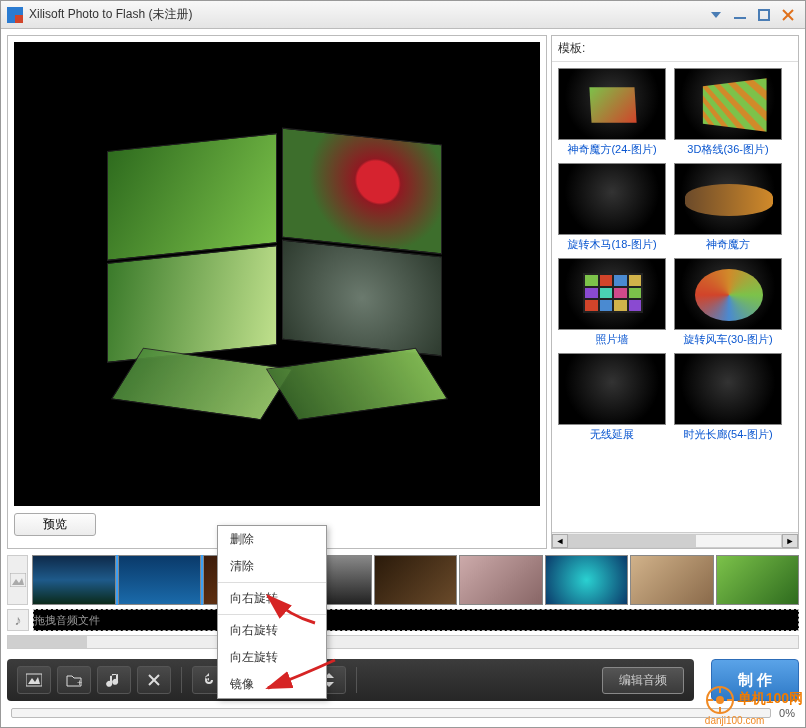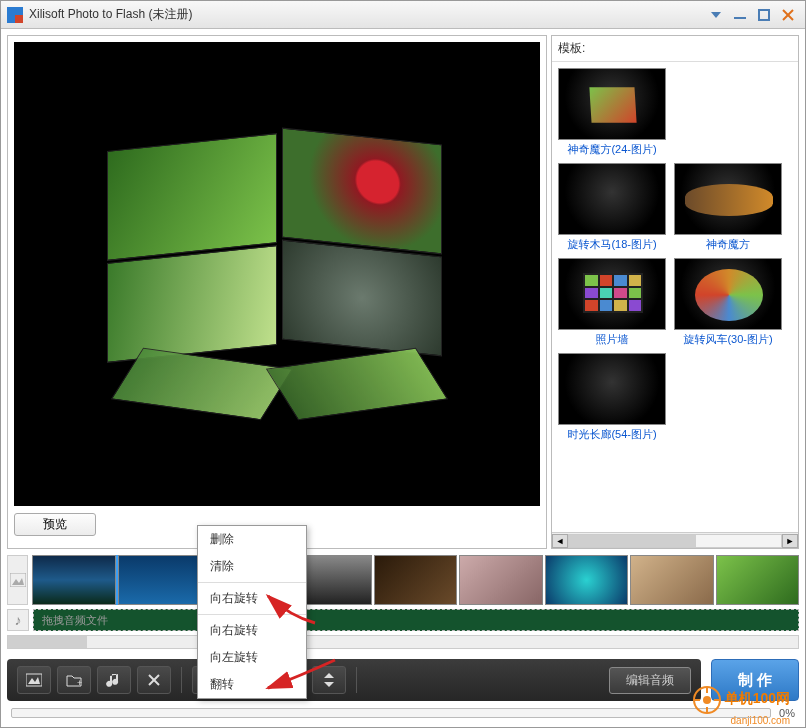--- a/index.html
+++ b/index.html
@@ -32,42 +32,42 @@
 .side-scroll .sb-btn { width:16px; height:14px; background:#ddd; border:1px solid #aaa; font-size:9px; display:flex;align-items:center;justify-content:center; cursor:pointer;}
 .side-scroll .sb-track { flex:1; height:14px; background:#f4f4f4; border:1px solid #ccc; position:relative; }
 .side-scroll .sb-thumb { position:absolute; left:0; top:0; height:12px; width:60%; background:#cfcfcf; }
 
 .timeline-area { padding:6px; display:flex; flex-direction:column; gap:4px; }
 .strip { display:flex; align-items:center; gap:4px; }
 .strip-icon { width:22px; height:50px; background:#eee; border:1px solid #ccc; display:flex;align-items:center;justify-content:center; font-size:14px; color:#888; }
 .thumbs { display:flex; gap:2px; overflow:hidden; position:relative; }
 .thumb { width:86px; height:50px; background:#333; border:1px solid #888; cursor:pointer; position:relative; overflow:hidden; }
 .thumb.sel { outline:2px solid #3a9ff5; }
-.audio-drop { flex:1; height:22px; border:1px dashed #bbb; background:#14532d; font-size:11px; color:#999; display:flex; align-items:center; padding-left:8px; }
+.audio-drop { flex:1; height:22px; border:1px dashed #bbb; background:#000000; font-size:11px; color:#999; display:flex; align-items:center; }
 .hscroll { height:14px; background:#eee; border:1px solid #ccc; position:relative; }
 .hscroll .hthumb { position:absolute; left:0; top:0; height:12px; width:10%; background:#cfcfcf; }
 
 .toolbar { height:42px; margin:4px 6px 0 6px; display:flex; align-items:center; gap:6px; background:linear-gradient(#3c3c3c,#262626); border-radius:4px; padding:0 10px; }
 .tbtn { width:34px; height:28px; border:1px solid #555; border-radius:3px; background:linear-gradient(#4a4a4a,#333); display:flex;align-items:center;justify-content:center; color:#ddd; font-size:14px; cursor:pointer; }
 .tool-sep { width:1px; height:26px; background:#555; margin:0 4px; }
 .tool-spacer { flex:1; }
 .edit-audio { padding:4px 16px; font-size:12px; border:1px solid #888; border-radius:3px; background:linear-gradient(#555,#3a3a3a); color:#ccc; cursor:pointer; }
-.make-btn { width:88px; height:42px; margin:4px 6px 0 4px; border:1px solid #2d6db8; border-radius:4px; background:linear-gradient(#5aa3e8,#2e79c6); color:#fff; font-size:15px; font-weight:bold; display:flex;align-items:center;justify-content:center; cursor:pointer; }
+.make-btn { width:88px; height:42px; margin:4px 6px 0 11px; border:1px solid #2d6db8; border-radius:4px; background:linear-gradient(#5aa3e8,#2e79c6); color:#fff; font-size:15px; font-weight:bold; display:flex;align-items:center;justify-content:center; cursor:pointer; }
 .bottom-row { display:flex; align-items:stretch; }
 
 .progress-row { display:flex; align-items:center; gap:8px; padding:6px 10px 8px 10px; font-size:11px; color:#555; }
 .prog-track { flex:1; height:10px; border:1px solid #bbb; background:#f4f4f4; border-radius:2px; }
 
-.ctx-menu { position:absolute; left:197px; top:525px; width:110px; background:#fff; border:1px solid #999; box-shadow:2px 2px 6px rgba(0,0,0,.25); font-size:12px; z-index:50; }
+.ctx-menu { position:absolute; left:217px; top:525px; width:110px; background:#fff; border:1px solid #999; box-shadow:2px 2px 6px rgba(0,0,0,.25); font-size:12px; z-index:50; }
 .ctx-item { padding:5px 12px; cursor:pointer; color:#333; }
 .ctx-sep { height:1px; background:#ddd; margin:2px 0; }
 
 .arrow { position:absolute; z-index:60; pointer-events:none; }
 
-.watermark { position:absolute; right:16px; bottom:2px; z-index:70; font-size:10px; color:#f08a24; text-align:right; line-height:1.1; pointer-events:none; }
+.watermark { position:absolute; right:3px; bottom:2px; z-index:70; font-size:10px; color:#f08a24; text-align:left; line-height:1.1; pointer-events:none; }
 .watermark .big { font-size:14px; font-weight:bold; color:#f07b00; }
 
 
 .tfill { position:absolute; inset:0; }
 </style>
 </head>
 <body>
 
 <div class="window">
 
@@ -123,20 +123,26 @@
 
     <div class="side-panel">
       <div class="side-head">模板:</div>
       <div class="templates">
         <div class="tpl-row">
           <div class="tpl">
             <div class="tpl-thumb">
                 <div style="position:absolute;left:30px;top:18px;width:48px;height:36px;background:linear-gradient(135deg,#7cc24a,#d1442a);transform:rotateY(20deg) rotateX(10deg);"></div>
               </div>
             <div class="tpl-label">神奇魔方(24-图片)</div>
+          </div>
+          <div class="tpl">
+            <div class="tpl-thumb">
+                <div style="position:absolute;left:20px;top:14px;width:68px;height:44px;background:repeating-linear-gradient(45deg,#7cc24a 0 6px,#d18a2a 6px 12px);transform:perspective(80px) rotateY(-25deg);"></div>
+              </div>
+            <div class="tpl-label">3D格线(36-图片)</div>
           </div>
         </div>
         <div class="tpl-row">
           <div class="tpl">
             <div class="tpl-thumb"></div>
             <div class="tpl-label">旋转木马(18-图片)</div>
           </div>
           <div class="tpl">
             <div class="tpl-thumb">
                 <div style="position:absolute;left:10px;top:20px;width:88px;height:32px;background:linear-gradient(90deg,#6b4a2a,#d18a2a);border-radius:50%/40%;"></div>
@@ -167,20 +173,24 @@
           <div class="tpl">
             <div class="tpl-thumb">
                 <div style="position:absolute;left:20px;top:10px;width:68px;height:52px;background:conic-gradient(#d18a2a,#7cc24a,#4a8ad1,#d1442a,#d18a2a);border-radius:50%;"></div>
               </div>
             <div class="tpl-label">旋转风车(30-图片)</div>
           </div>
         </div>
         <div class="tpl-row">
           <div class="tpl">
             <div class="tpl-thumb"></div>
+            <div class="tpl-label">无线延展</div>
+          </div>
+          <div class="tpl">
+            <div class="tpl-thumb"></div>
             <div class="tpl-label">时光长廊(54-图片)</div>
           </div>
         </div>
       </div>
       <div class="side-scroll">
         <div class="sb-btn">◄</div>
         <div class="sb-track">
             <div class="sb-thumb"></div>
           </div>
         <div class="sb-btn">►</div>
@@ -299,21 +309,21 @@
 </div>
 
 <div class="ctx-menu">
   <div class="ctx-item">删除</div>
   <div class="ctx-item">清除</div>
   <div class="ctx-sep"></div>
   <div class="ctx-item">向右旋转</div>
   <div class="ctx-sep"></div>
   <div class="ctx-item">向右旋转</div>
   <div class="ctx-item">向左旋转</div>
-  <div class="ctx-item">翻转</div>
+  <div class="ctx-item">镜像</div>
 </div>
 
 <svg class="arrow" style="left:260px;top:588px" width="60" height="40">
   <defs>
       <marker id="ah1" markerWidth="10" markerHeight="10" refX="8" refY="3" orient="auto">
         <path d="M0,0 L0,6 L9,3 z" fill="#d62424"></path>
       </marker>
     </defs>
   <path d="M55 35 Q30 28 8 8" stroke="#d62424" stroke-width="3" fill="none" marker-end="url(#ah1)"></path>
 </svg>

